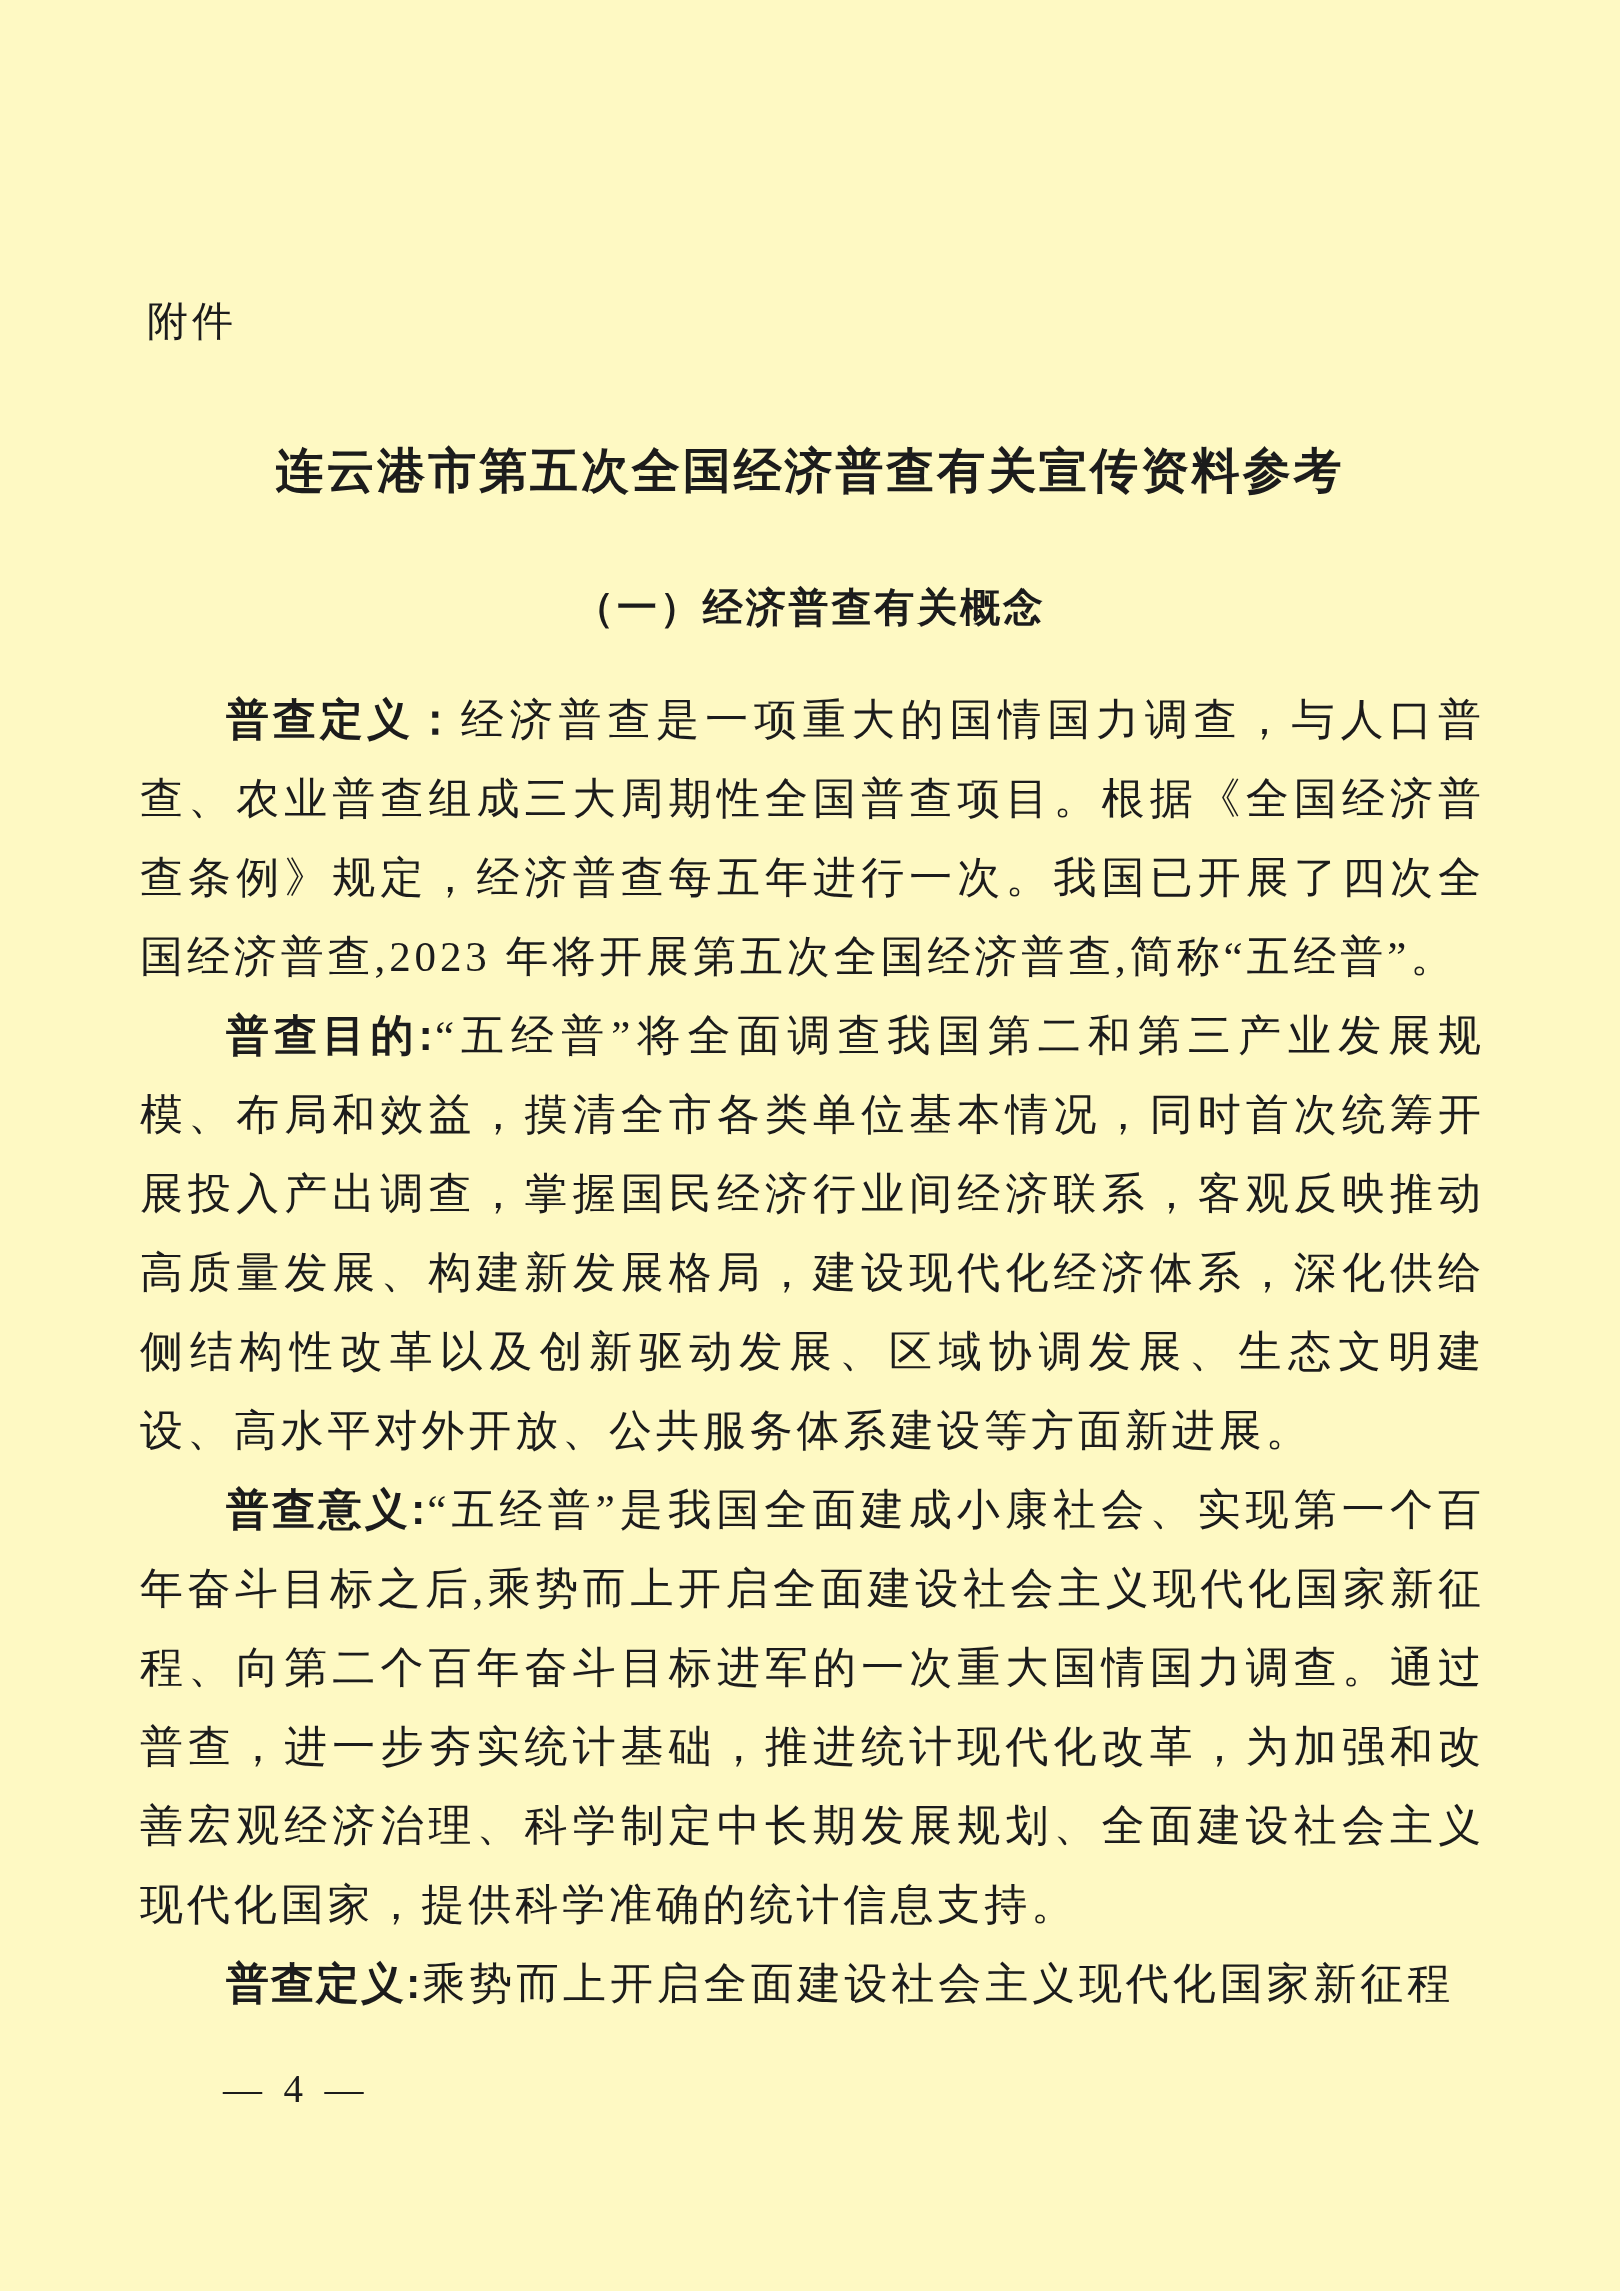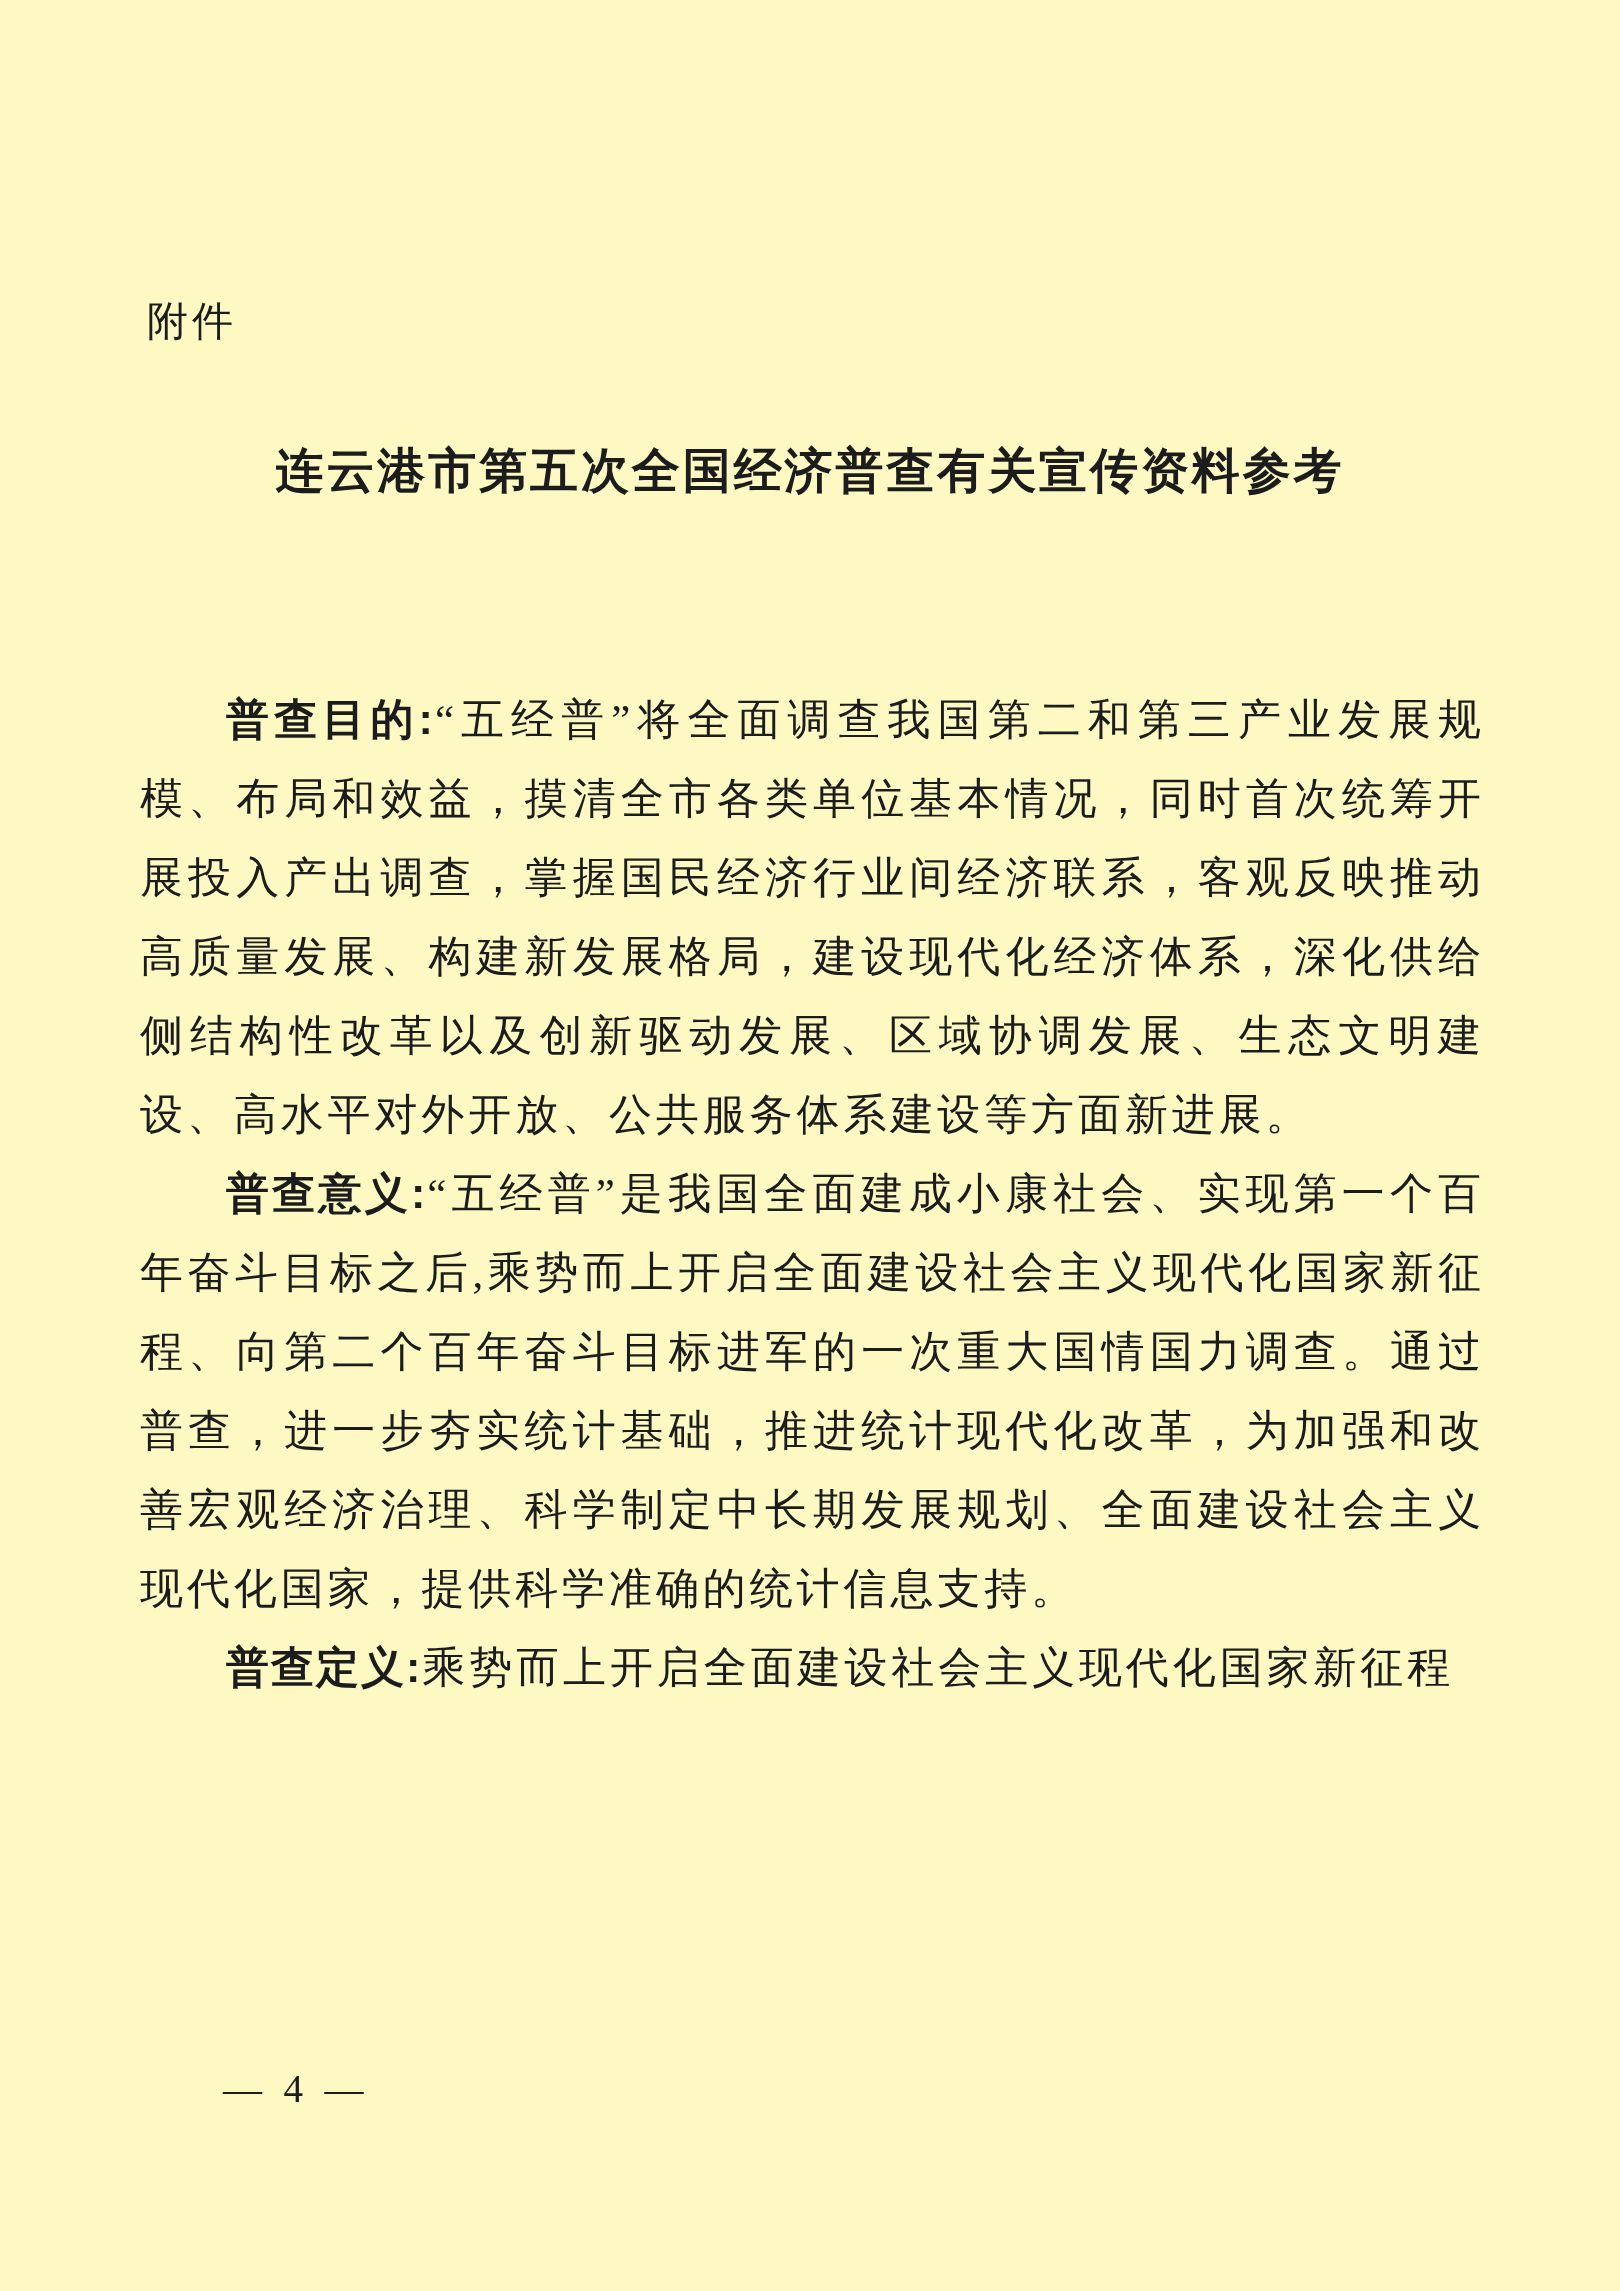--- a/index.html
+++ b/index.html
@@ -77,22 +77,24 @@
 </style>
 </head>
 <body>
 
 <div class="page">
 
   <div class="attachment-label">附件</div>
 
   <h1 class="doc-title">连云港市第五次全国经济普查有关宣传资料参考</h1>
 
+  <h2 class="section-heading">（一）经济普查有关概念</h2>
 
   <div class="doc-body">
+    <p><b class="para-label">普查定义：</b><span>经济普查是一项重大的国情国力调查，与人口普查、农业普查组成三大周期性全国普查项目。根据《全国经济普查条例》规定，经济普查每五年进行一次。我国已开展了四次全国经济普查,2023 年将开展第五次全国经济普查,简称“五经普”。</span></p>
 
     <p><b class="para-label">普查目的:</b><span>“五经普”将全面调查我国第二和第三产业发展规模、布局和效益，摸清全市各类单位基本情况，同时首次统筹开展投入产出调查，掌握国民经济行业间经济联系，客观反映推动高质量发展、构建新发展格局，建设现代化经济体系，深化供给侧结构性改革以及创新驱动发展、区域协调发展、生态文明建设、高水平对外开放、公共服务体系建设等方面新进展。</span></p>
 
     <p><b class="para-label">普查意义:</b><span>“五经普”是我国全面建成小康社会、实现第一个百年奋斗目标之后,乘势而上开启全面建设社会主义现代化国家新征程、向第二个百年奋斗目标进军的一次重大国情国力调查。通过普查，进一步夯实统计基础，推进统计现代化改革，为加强和改善宏观经济治理、科学制定中长期发展规划、全面建设社会主义现代化国家，提供科学准确的统计信息支持。</span></p>
 
     <p><b class="para-label">普查定义:</b><span>乘势而上开启全面建设社会主义现代化国家新征程</span></p>
   </div>
 
   <div class="page-number">— 4 —</div>
 

